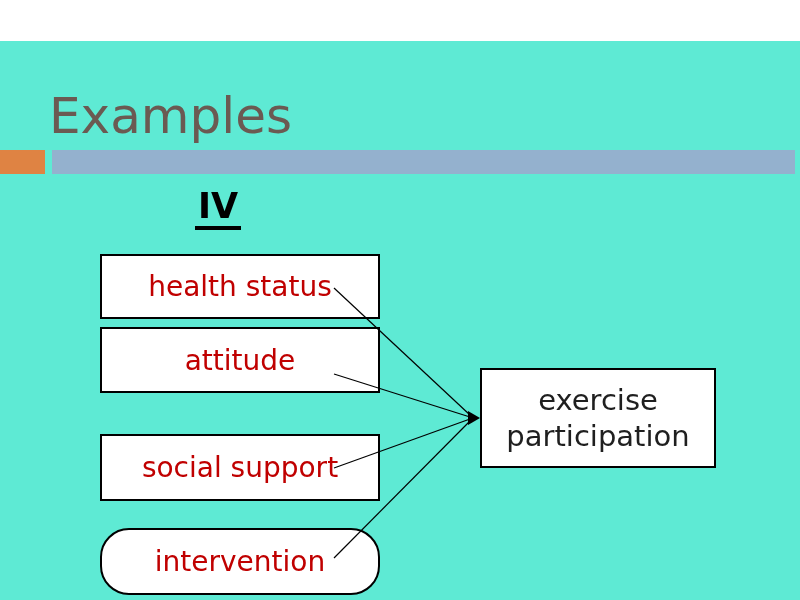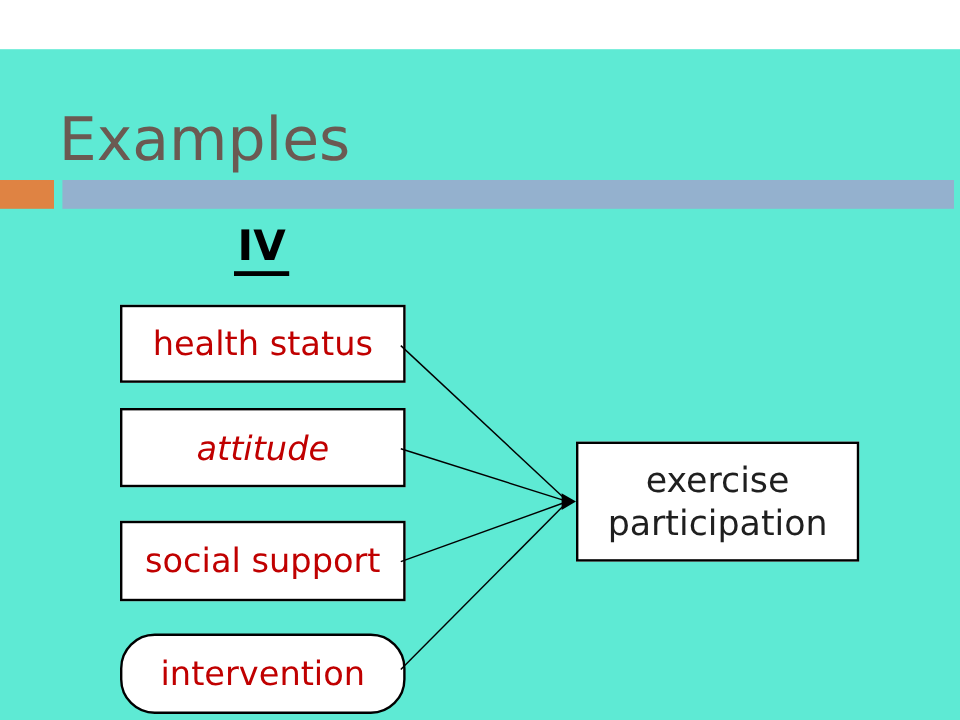--- a/index.html
+++ b/index.html
@@ -32,27 +32,27 @@
     position:absolute;top:147px;width:236px;text-align:center;
     font-size:35px;font-weight:bold;color:#000;line-height:1.05;
   }
   .col-header .hdr-txt{
     display:inline-block;border-bottom:4px solid #000;padding:0 3px 1px 3px;text-align:right;
   }
   .col-header.iv{left:100px;}
   .col-header.dv{left:462px;}
 
   .iv-box{
-    position:absolute;left:100px;width:238px;
+    position:absolute;left:100px;width:280px;
     border:2px solid #000;background:#fff;box-sizing:border-box;
     display:flex;align-items:center;justify-content:center;
     font-size:28px;color:var(--iv_text);white-space:nowrap;
   }
   .iv-box.b0{top:213px;height:65px;}
-  .iv-box.b1{top:299px;height:66px;font-style:italic;}
+  .iv-box.b1{top:286px;height:66px;}
   .iv-box.b2{top:393px;height:67px;}
   .iv-box.b3{top:487px;height:67px;border-radius:29px;}
 
   .dv-box{
     position:absolute;left:480px;top:327px;width:236px;height:100px;
     border:2px solid #000;background:#fff;box-sizing:border-box;
     display:flex;align-items:center;justify-content:center;text-align:center;
     font-size:29px;line-height:1.25;color:var(--dv_text);
     padding:12px 8px;
   }

